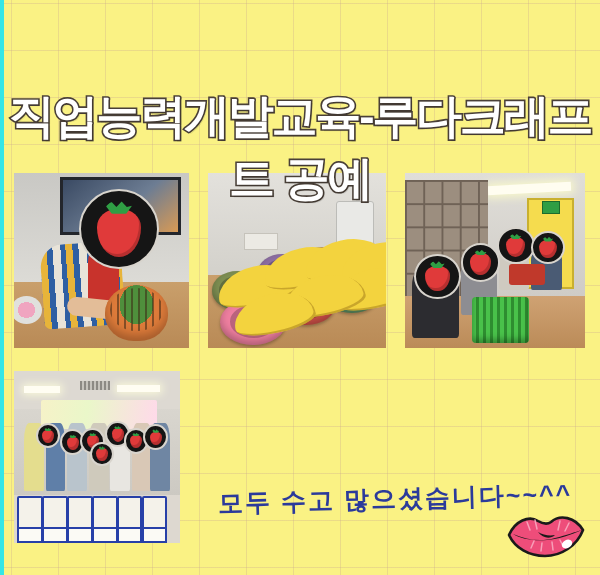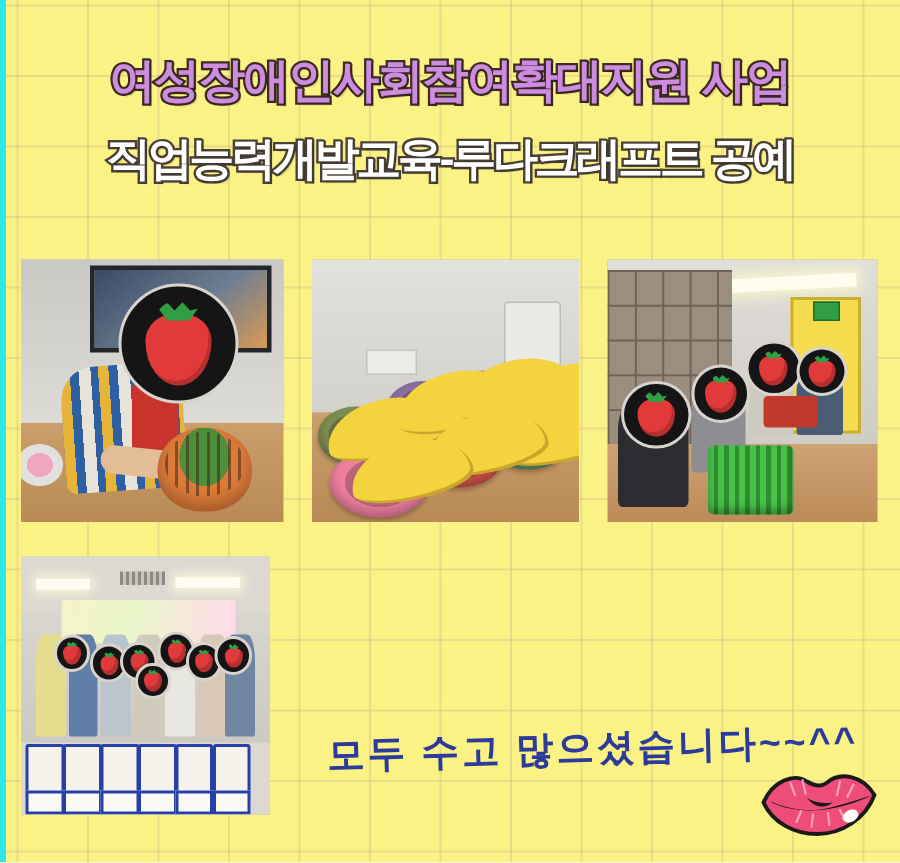--- a/index.html
+++ b/index.html
@@ -44,21 +44,21 @@
     font-size: 31px;
     font-weight: 900;
     letter-spacing: -1.2px;
     color: #cc8ce0;
     -webkit-text-stroke: 3px #3d2b22;
     paint-order: stroke fill;
     text-shadow: 2px 2px 0 rgba(0,0,0,0.10);
   }
   #title-line-2 {
     top: 86px;
-    font-size: 30px;
+    font-size: 46px;
     font-weight: 900;
     letter-spacing: -2.2px;
     color: #ffffff;
     -webkit-text-stroke: 3.2px #4a4038;
     paint-order: stroke fill;
     text-shadow: 2px 2px 0 rgba(0,0,0,0.10);
   }
 
   
   .photo {
@@ -260,21 +260,20 @@
     z-index: 18;
   }
 </style>
 </head>
 <body>
 
 <div id="poster">
 
   <div id="left-strip"></div>
 
-  <div class="title-wrap" id="title-line-1">여성장애인사회참여확대지원 사업</div>
 
   <div class="title-wrap" id="title-line-2">직업능력개발교육-루다크래프트 공예</div>
 
   <div class="photo" style="left:14px; top:173px; width:175px; height:175px;">
     <div class="scene">
       <div class="wall" style="height:62%; background:linear-gradient(#c9c8c4,#dcdbd6);"></div>
       <div class="floor" style="height:38%;"></div>
       <div class="p1-screen"></div>
       <div class="p1-shirt"></div>
       <div class="p1-red"></div>

